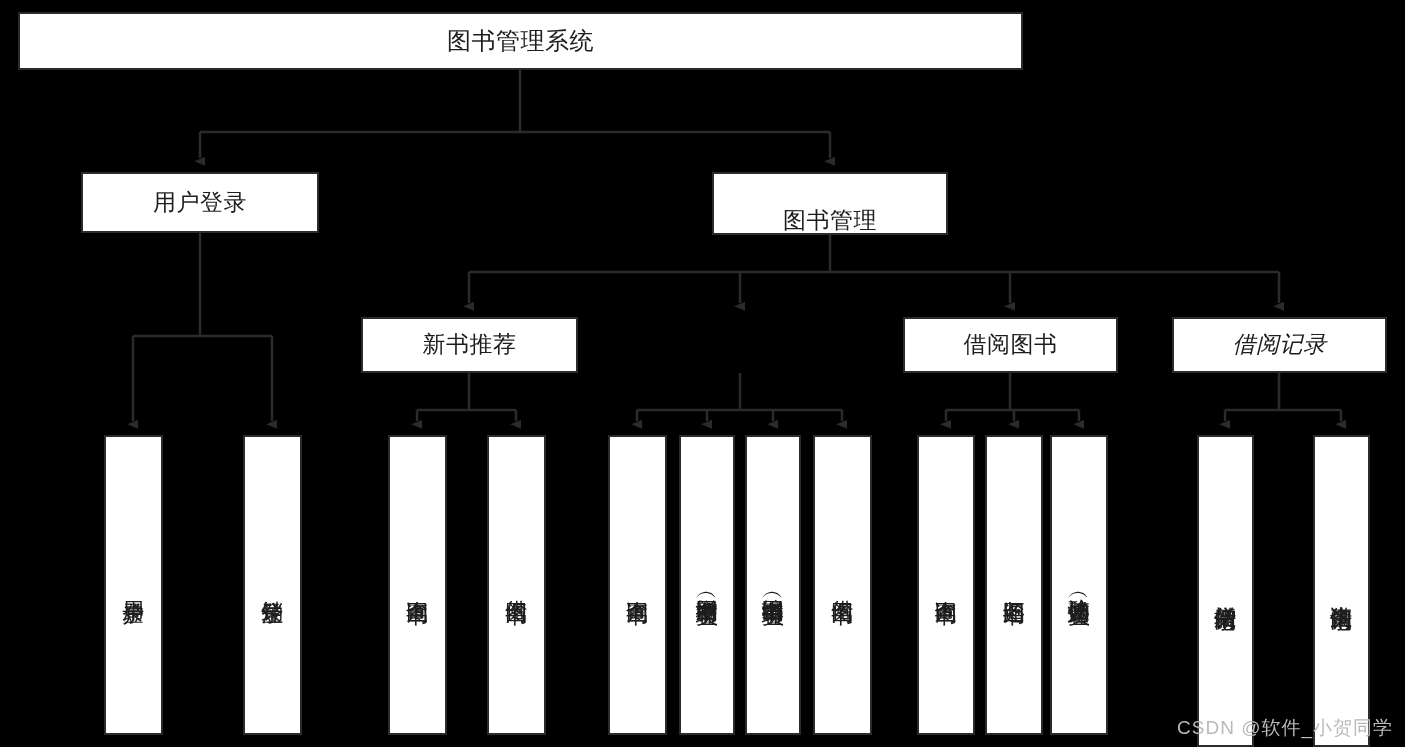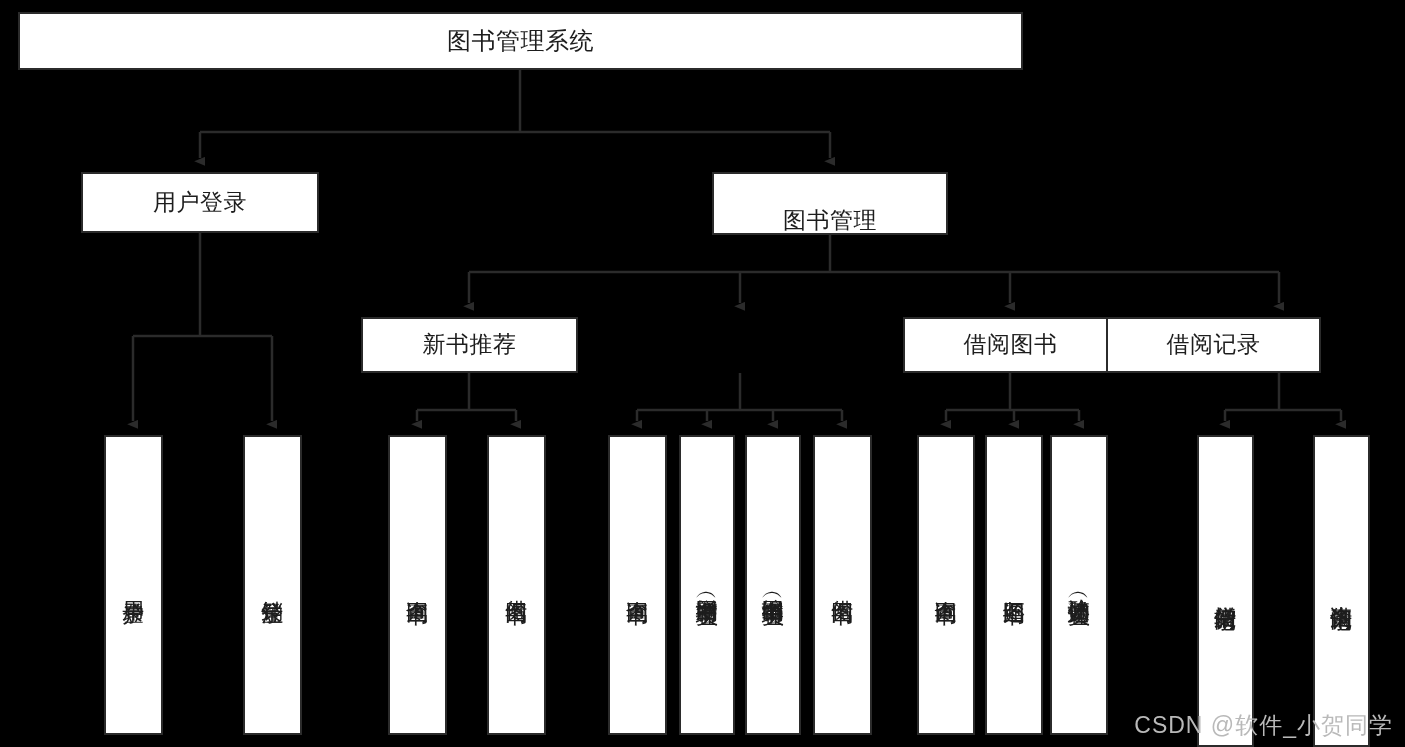--- a/index.html
+++ b/index.html
@@ -54,21 +54,21 @@
   }
   .node-label-v.wide {
     white-space: normal;
     max-height: 100%;
   }
   .level-root .node-label-h { font-size: 24px; }
   #watermark {
     position: absolute;
     right: 12px;
     bottom: 6px;
-    font-size: 23px;
+    font-size: 19px;
     color: #b9b9b9;
     letter-spacing: 1px;
     white-space: nowrap;
     pointer-events: none;
     user-select: none;
   }
 </style>
 </head>
 <body>
 
@@ -136,21 +136,21 @@
   <div class="node-box" style="left:712px; top:172px; width:236px; height:63px;align-items:flex-end;">
     <span class="node-label-h">图书管理</span>
   </div>
 
   <div class="node-box" style="left:361px; top:317px; width:217px; height:56px;">
     <span class="node-label-h">新书推荐</span>
   </div>
   <div class="node-box" style="left:903px; top:317px; width:215px; height:56px;">
     <span class="node-label-h">借阅图书</span>
   </div>
-  <div class="node-box" style="left:1106px; top:317px; width:215px; height:56px;">
+  <div class="node-box" style="left:1172px; top:317px; width:215px; height:56px;font-style:italic;">
     <span class="node-label-h">借阅记录</span>
   </div>
 
   <div class="node-box" style="left:104px; top:435px; width:59px; height:300px;">
     <span class="node-label-v">用户登录</span>
   </div>
   <div class="node-box" style="left:243px; top:435px; width:59px; height:300px;">
     <span class="node-label-v">注销登录</span>
   </div>
 

